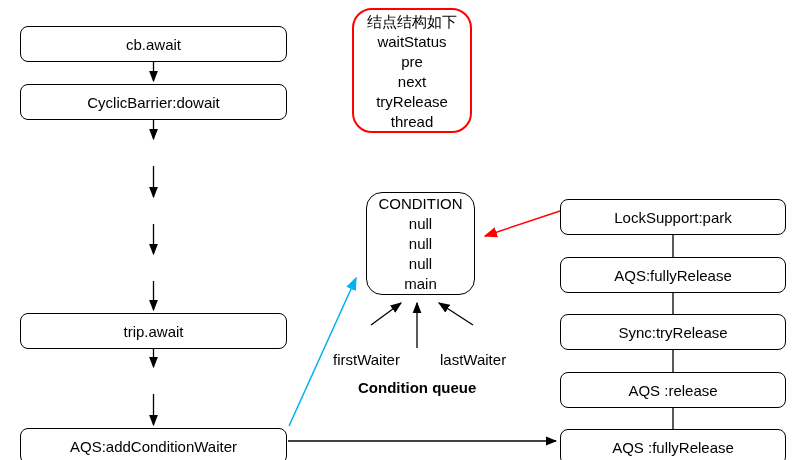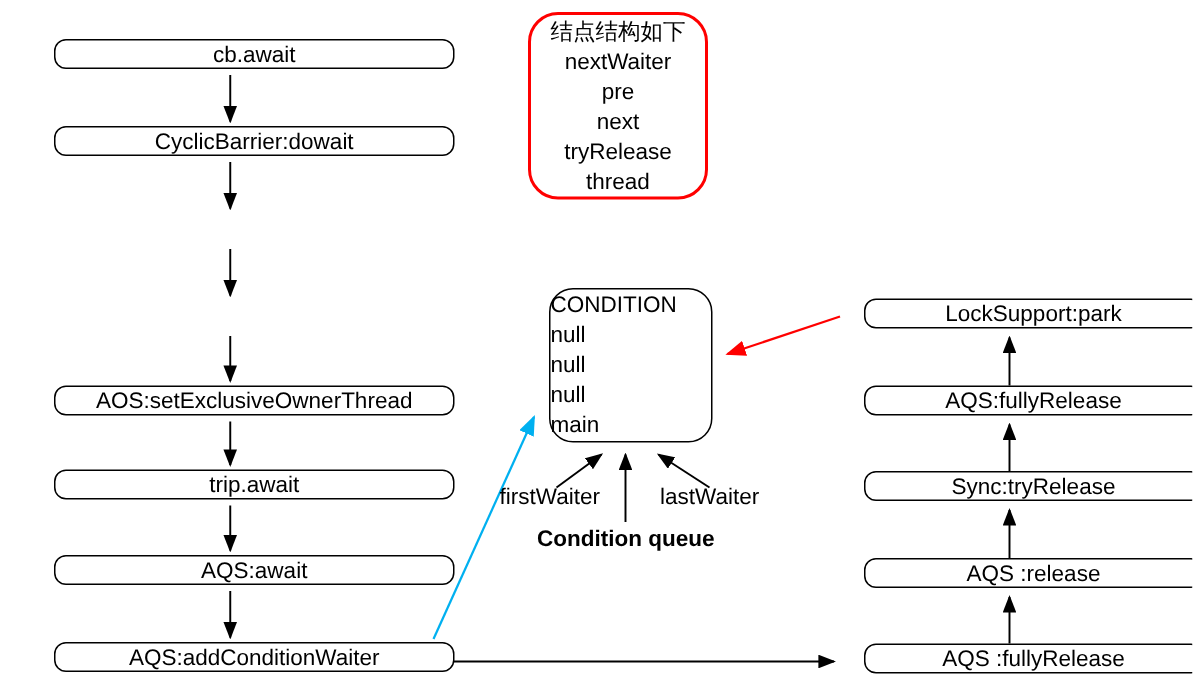--- a/index.html
+++ b/index.html
@@ -25,54 +25,55 @@
     pointer-events:none;
   }
   .ln-k{stroke:var(--ink);stroke-width:1.3;}
   .ln-r{stroke:var(--red);stroke-width:1.5;}
   .ln-c{stroke:var(--cyan);stroke-width:1.5;}
   .mk-k{fill:var(--ink);}
   .mk-r{fill:var(--red);}
   .mk-c{fill:var(--cyan);}
   .fbox{
     position:absolute;
-    height:20px;
+    height:36px;
     border:1.5px solid var(--ink);
     border-radius:8px;
     background:var(--background);
     display:flex;align-items:center;justify-content:center;
     font-size:15px;
     white-space:nowrap;
-    margin-left:16px;
   }
   .fbox.left{left:20px;width:267px;}
   .fbox.right{left:560px;width:226px;}
   .struct-box{
     position:absolute;
     left:352px;top:8px;width:120px;height:125px;
     border:2px solid var(--red);
     border-radius:20px;
     background:var(--background);
     text-align:center;
     font-size:15px;line-height:20px;
     padding-top:2px;
   }
   .cond-box{
     position:absolute;
     left:366px;top:192px;width:109px;height:103px;
     border:1.5px solid var(--ink);
     border-radius:16px;
     background:var(--background);
+    text-align:center;
     font-size:15px;line-height:20px;
     padding-top:1px;
   }
   .floating-label{
     position:absolute;
     font-size:15px;
     white-space:nowrap;
+    margin-top:28px;
   }
   .floating-label.bold{font-weight:bold;}
 </style>
 </head>
 <body>
 
 <div class="canvas">
 
   <svg class="arrows" width="795" height="460" viewBox="0 0 795 460">
     <defs>
@@ -106,34 +107,32 @@
     <line class="ln-k" x1="417" y1="348" x2="417" y2="303" marker-end="url(#ah-k)"></line>
     <line class="ln-k" x1="473" y1="325" x2="439" y2="303" marker-end="url(#ah-k)"></line>
 
     <line class="ln-r" x1="560" y1="211" x2="485" y2="236" marker-end="url(#ah-r)"></line>
 
     <line class="ln-c" x1="289" y1="426" x2="356" y2="278" marker-end="url(#ah-c)"></line>
   </svg>
 
   <div class="fbox left" style="top:26px">cb.await</div>
   <div class="fbox left" style="top:84px">CyclicBarrier:dowait</div>
-  <div class="fbox left" style="top:257px">AOS:setExclusiveOwnerThread</div>
   <div class="fbox left" style="top:313px">trip.await</div>
-  <div class="fbox left" style="top:370px">AQS:await</div>
   <div class="fbox left" style="top:428px">AQS:addConditionWaiter</div>
 
   <div class="fbox right" style="top:199px">LockSupport:park</div>
   <div class="fbox right" style="top:257px">AQS:fullyRelease</div>
   <div class="fbox right" style="top:314px">Sync:tryRelease</div>
   <div class="fbox right" style="top:372px">AQS :release</div>
   <div class="fbox right" style="top:429px">AQS :fullyRelease</div>
 
   <div class="struct-box">
     <div>结点结构如下</div>
-    <div>nextWaiter</div>
+    <div>waitStatus</div>
     <div>pre</div>
     <div>next</div>
     <div>tryRelease</div>
     <div>thread</div>
   </div>
 
   <div class="cond-box">
     <div>CONDITION</div>
     <div>null</div>
     <div>null</div>

